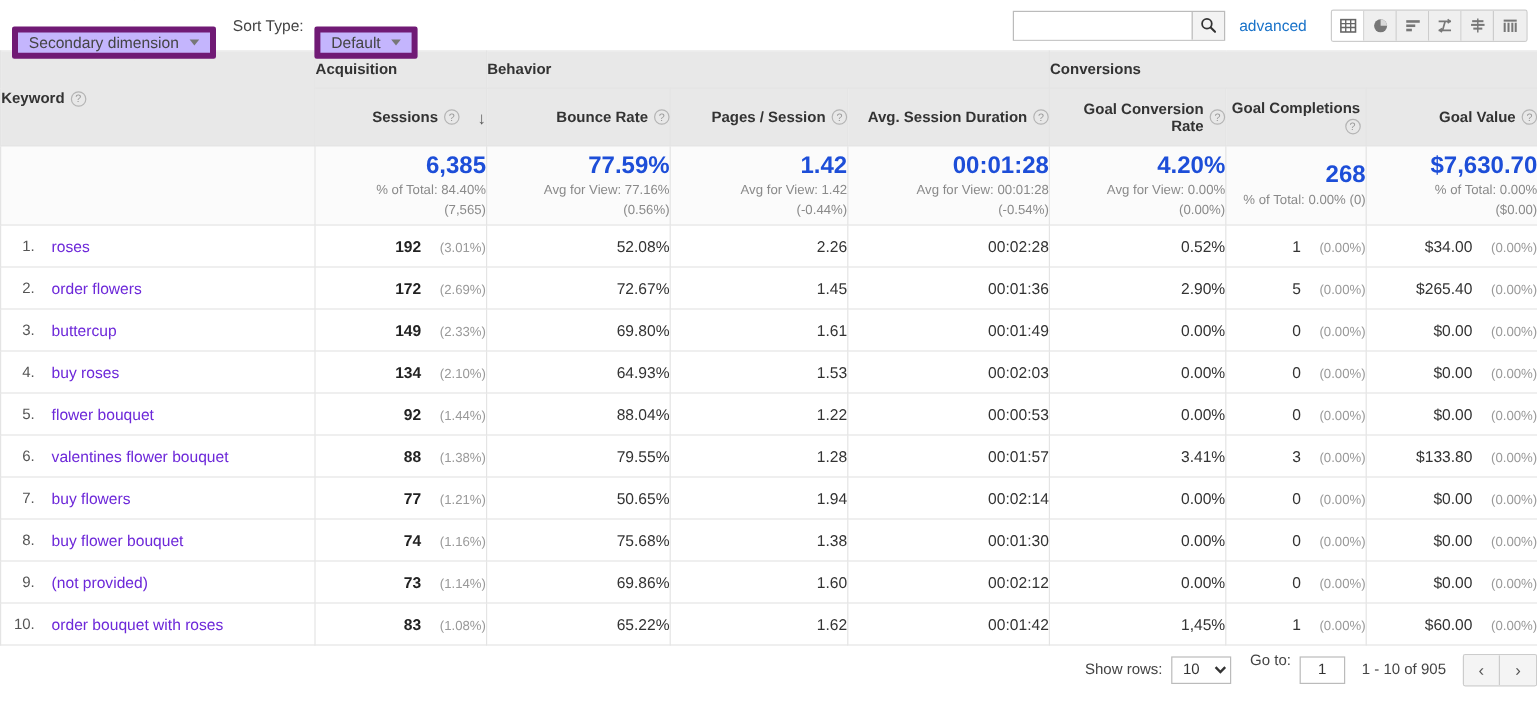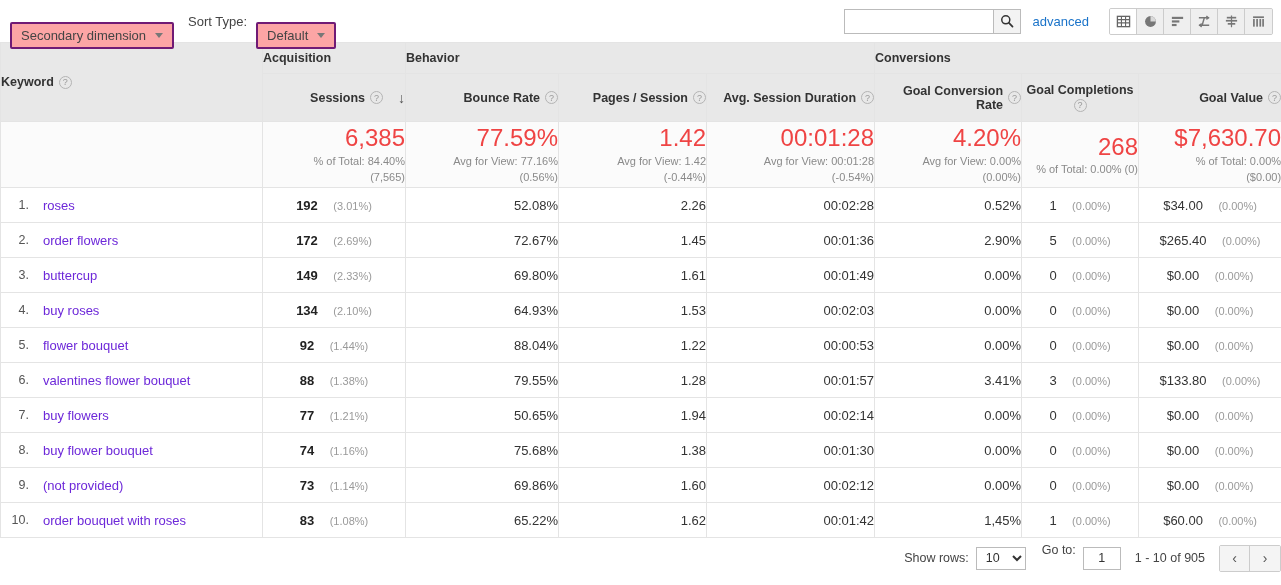--- a/index.html
+++ b/index.html
@@ -27,23 +27,23 @@
     background: #ffffff;
     border-left: 1px solid #d8d8d8;
     border-top: 1px solid #d8d8d8;
     transform: rotate(45deg);
   }
   .gbtn {
     display: inline-flex;
     align-items: center;
     height: 27px;
     padding: 0 9px;
-    border: 2px solid #701a75;
+    border: 5px solid #701a75;
     border-radius: 2px;
-    background: #fca5a5;
+    background: #c4b5fd;
     color: #444;
     font-size: 13px;
     cursor: pointer;
     white-space: nowrap;
     margin-top: 29px;
   }
   .gbtn .lbl { line-height: 1; }
   .arrow-dn {
     width: 0; height: 0;
     margin-left: 9px;
@@ -162,21 +162,21 @@
   }
   .mh-inner {
     display: flex;
     align-items: center;
     justify-content: flex-end;
     gap: 5px;
   }
   .mh-stack {
     display: flex;
     flex-direction: column;
-    align-items: center;
+    align-items: flex-end;
     justify-content: center;
     line-height: 1.25;
   }
   .qmark {
     display: inline-flex;
     align-items: center;
     justify-content: center;
     width: 13px; height: 13px;
     border-radius: 50%;
     border: 1px solid #b4b4b4;
@@ -197,24 +197,24 @@
   
   tr.summary-row td {
     height: 66px;
     padding: 6px 8px 6px 8px;
     text-align: right;
     background: #fbfbfb;
     border-bottom: 1px solid #dadada;
   }
   td.sum-keyword { background: #ffffff; }
   .sum-big {
-    font-size: 24px;
-    color: #ef4444;
+    font-size: 20px;
+    color: #1d4ed8;
     line-height: 1.15;
-    font-weight: normal;
+    font-weight: bold;
   }
   .sum-sub {
     font-size: 11px;
     color: #8a8a8a;
     line-height: 1.3;
     margin-top: 2px;
   }
 
   
   tr.data-row td {
@@ -241,21 +241,21 @@
   }
   .kw-link {
     color: #6d28d9;
     font-size: 13px;
     text-decoration: none;
     cursor: pointer;
   }
   .pair {
     display: flex;
     align-items: baseline;
-    justify-content: center;
+    justify-content: flex-end;
     gap: 10px;
   }
   .v-strong { font-weight: bold; color: #222; }
   .v-norm { color: #333; }
   .v-pct { color: #9a9a9a; font-size: 11px; min-width: 44px; text-align: right; }
 
   
   #pagination {
     display: flex;
     align-items: center;

